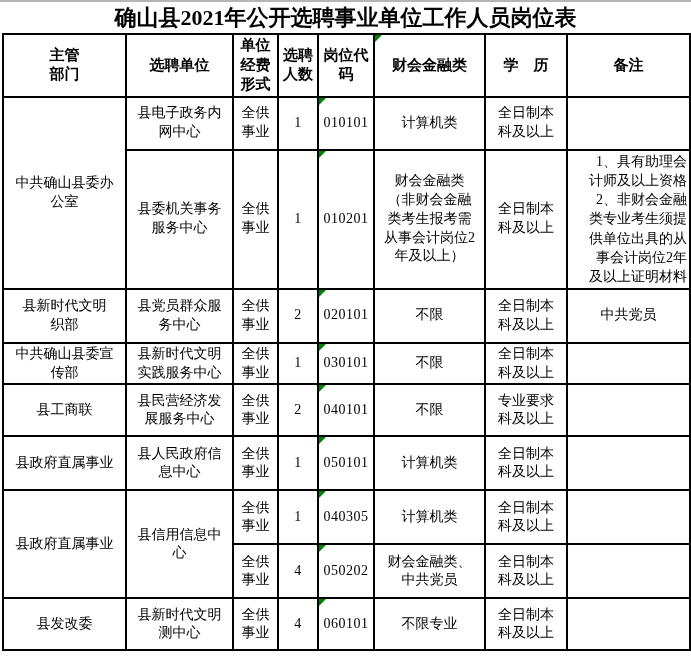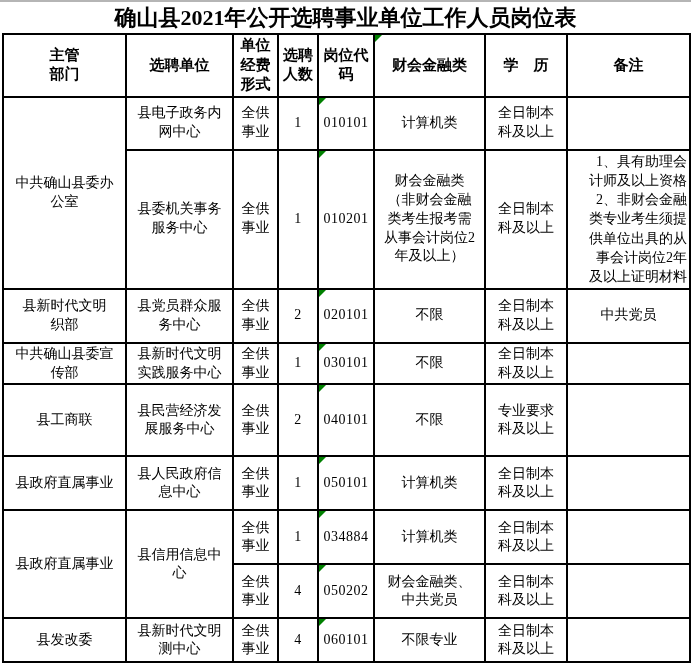--- a/index.html
+++ b/index.html
@@ -157,21 +157,21 @@
     <td>全供
 事业</td>
     <td class="count">1</td>
     <td class="code"><span class="tri"></span><span>030101</span></td>
     <td>不限</td>
     <td>全日制本
 科及以上</td>
     <td></td>
   </tr>
 
-  <tr style="height:72px">
+  <tr style="height:52px">
     <td>县工商联</td>
     <td>县民营经济发
 展服务中心</td>
     <td>全供
 事业</td>
     <td class="count">2</td>
     <td class="code"><span class="tri"></span><span>040101</span></td>
     <td>不限</td>
     <td>专业要求
 科及以上</td>
@@ -192,40 +192,40 @@
     <td></td>
   </tr>
 
   <tr style="height:54px">
     <td rowspan="2">县政府直属事业</td>
     <td rowspan="2">县信用信息中
 心</td>
     <td>全供
 事业</td>
     <td class="count">1</td>
-    <td class="code"><span class="tri"></span><span>034884</span></td>
+    <td class="code"><span class="tri"></span><span>040305</span></td>
     <td>计算机类</td>
     <td>全日制本
 科及以上</td>
     <td></td>
   </tr>
 
   <tr style="height:54px">
     <td>全供
 事业</td>
     <td class="count">4</td>
     <td class="code"><span class="tri"></span><span>050202</span></td>
     <td>财会金融类、
 中共党员</td>
     <td>全日制本
 科及以上</td>
     <td></td>
   </tr>
 
-  <tr style="height:44px">
+  <tr style="height:52px">
     <td>县发改委</td>
     <td>县新时代文明
 测中心</td>
     <td>全供
 事业</td>
     <td class="count">4</td>
     <td class="code"><span class="tri"></span><span>060101</span></td>
     <td>不限专业</td>
     <td>全日制本
 科及以上</td>

